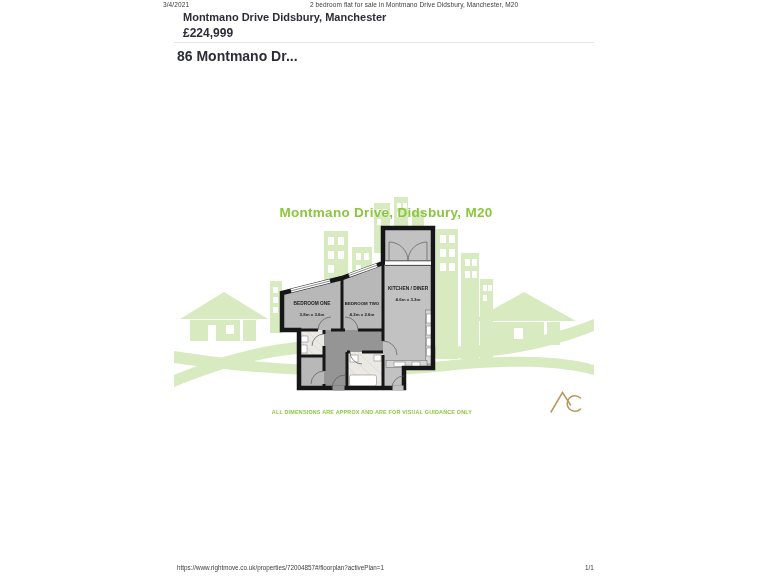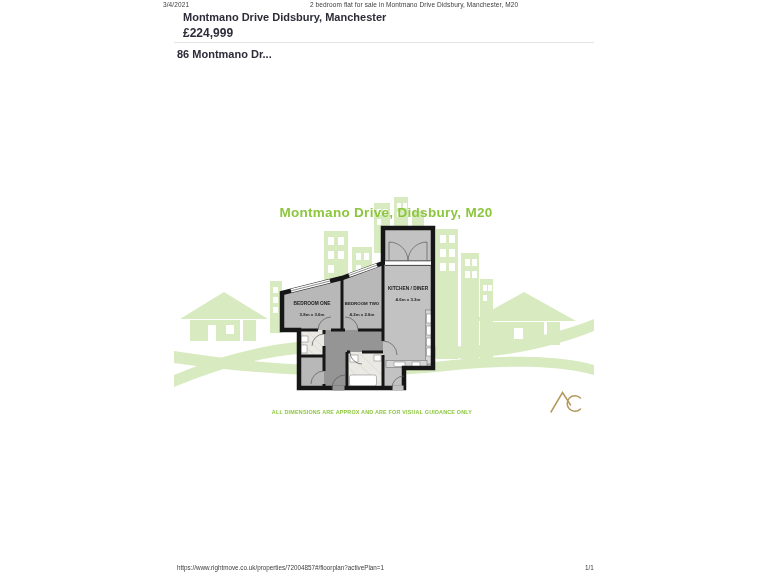--- a/index.html
+++ b/index.html
@@ -3,21 +3,21 @@
 <meta charset="utf-8">
 <style>
   html,body{margin:0;padding:0;background:#ffffff;}
   body{width:768px;height:576px;position:relative;overflow:hidden;
        font-family:"Liberation Sans",sans-serif;color:#2d2d3a;}
   .abs{position:absolute;}
   .print-meta{font-size:6.5px;color:#3c3c3c;letter-spacing:0.1px;}
   .addr{font-size:11px;font-weight:bold;color:#2d2d3a;}
   .price{font-size:12px;font-weight:600;color:#2d2d3a;}
   .divider{height:1px;background:#e4e4e4;}
-  .trunc{font-size:11px;font-weight:bold;color:#2d2d3a;}
+  .trunc{font-size:14px;font-weight:bold;color:#2d2d3a;}
   .footer-url{font-size:6.3px;color:#3c3c3c;}
   .footer-page{font-size:6.3px;color:#3c3c3c;}
   svg text{font-family:"Liberation Sans",sans-serif;}
 </style>
 </head>
 <body>
 
 <div class="abs print-meta" style="left:163px;top:1px;">3/4/2021</div>
 <div class="abs print-meta" style="left:310px;top:1px;">2 bedroom flat for sale in Montmano Drive Didsbury, Manchester, M20</div>
 

